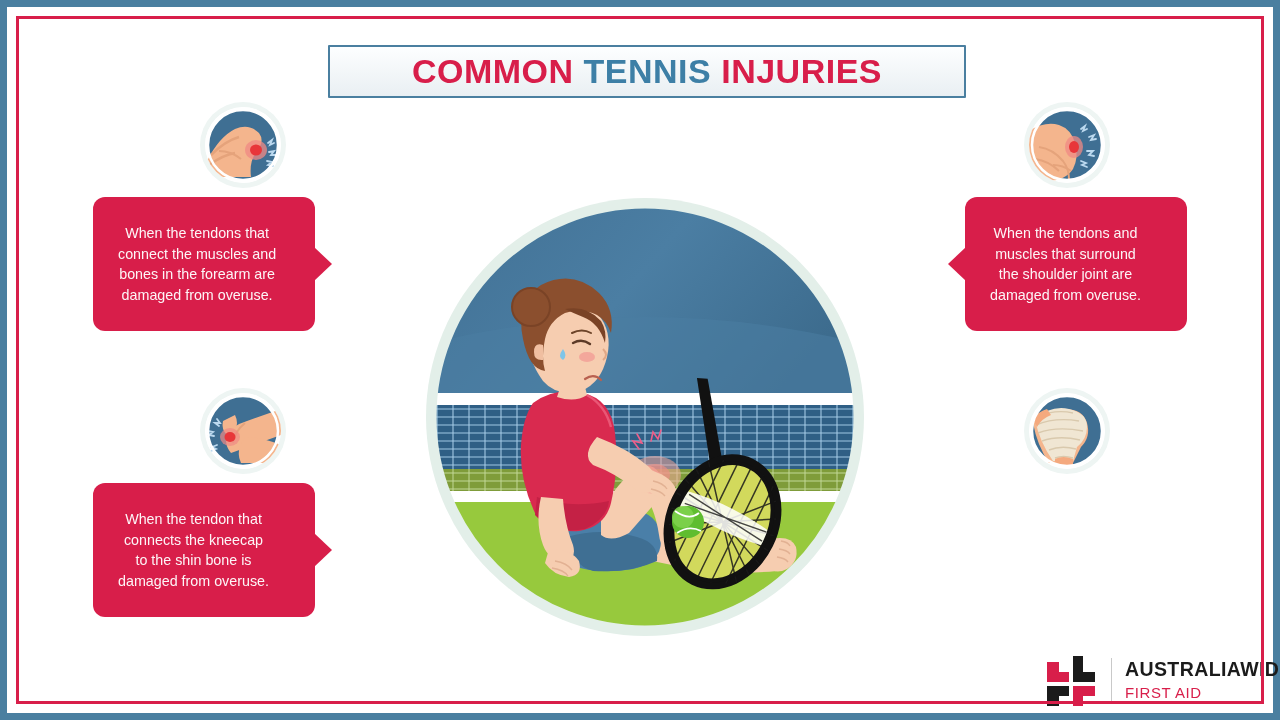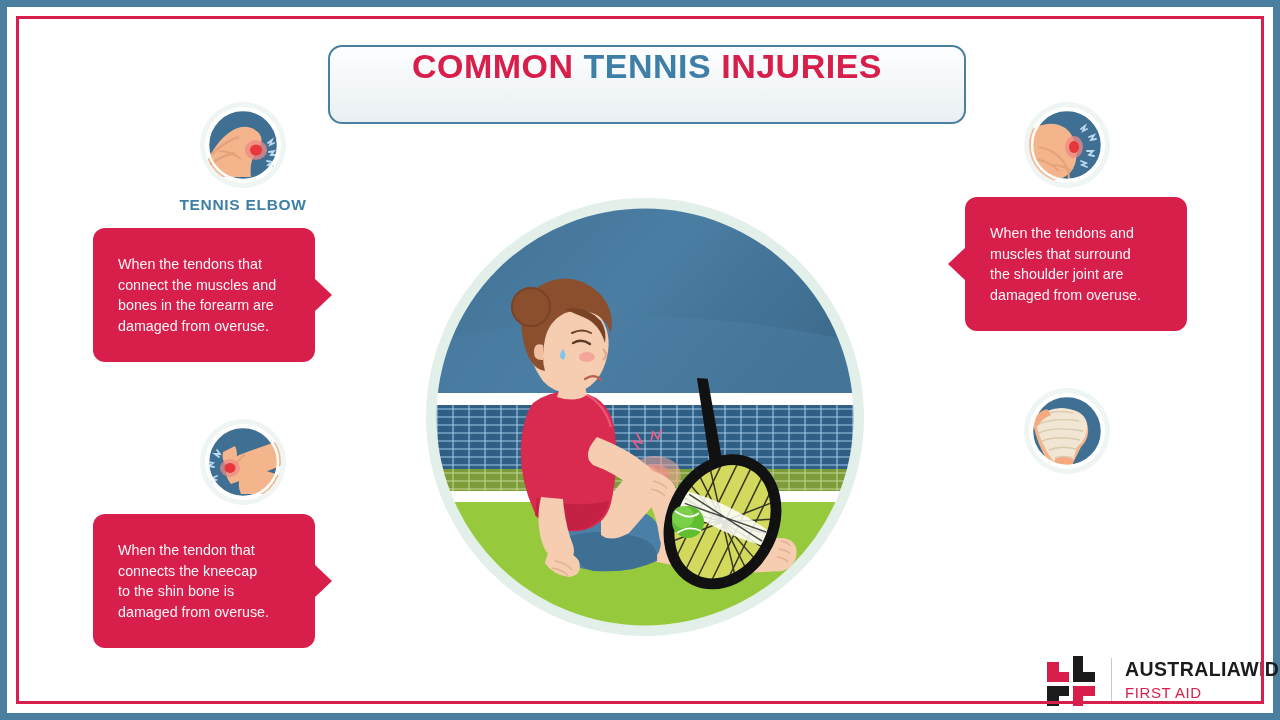--- a/index.html
+++ b/index.html
@@ -27,26 +27,26 @@
     pointer-events: none;
     z-index: 40;
   }
 
   
   .title-box {
     position: absolute;
     left: 321px;
     top: 38px;
     width: 638px;
-    height: 79px;
+    height: 53px;
     border: 2px solid #4a7fa0;
-    border-radius: 14px;
+    border-radius: 1px;
     background: linear-gradient(180deg,#fdfeff 0%, #f2f6f8 55%, #e9eff3 100%);
     display: flex;
-    align-items: flex-start;
+    align-items: center;
     justify-content: center;
     z-index: 20;
   }
   .title-text {
     font-size: 34px;
     font-weight: bold;
     letter-spacing: 0.5px;
     white-space: nowrap;
   }
   .t-red  { color: #d81e4a; }
@@ -96,20 +96,21 @@
     padding: 26px 24px 26px 25px;
     min-height: 128px;
     display: flex;
     align-items: center;
   }
   .callout-text {
     font-size: 14.3px;
     line-height: 20.5px;
     white-space: pre-line;
     color: #fdf5f7;
+    text-align: center;
   }
   
   .col-left .callout { width: 222px; margin-left: 0; }
   .col-left .callout::after {
     content: "";
     position: absolute;
     right: -17px;
     top: 50%;
     transform: translateY(-50%);
     width: 0; height: 0;
@@ -194,21 +195,20 @@
           <ellipse cx="51" cy="43" rx="11" ry="10" fill="#f08a84" opacity="0.75"></ellipse>
           <ellipse cx="51" cy="43" rx="6" ry="5.5" fill="#e8363a"></ellipse>
           <g stroke="#bcd9ef" stroke-width="1.8" fill="none" stroke-linecap="round">
             <path d="M63 36 l4 -3 l-2 5 l4 -2"></path>
             <path d="M64 45 l5 -1 l-3 4 l5 0"></path>
             <path d="M62 54 l5 1 l-4 3 l5 1"></path>
           </g>
           <circle cx="38" cy="38" r="35" fill="none" stroke="#ffffff" stroke-width="2.5"></circle>
         </svg>
       </div>
-      <div class="block-heading">TENNIS ELBOW</div>
       <div class="callout">
         <div class="callout-text">When the tendons that
 connect the muscles and
 bones in the forearm are
 damaged from overuse.</div>
       </div>
     </div>
 
     <div class="block second">
       <div class="icon-wrap">

